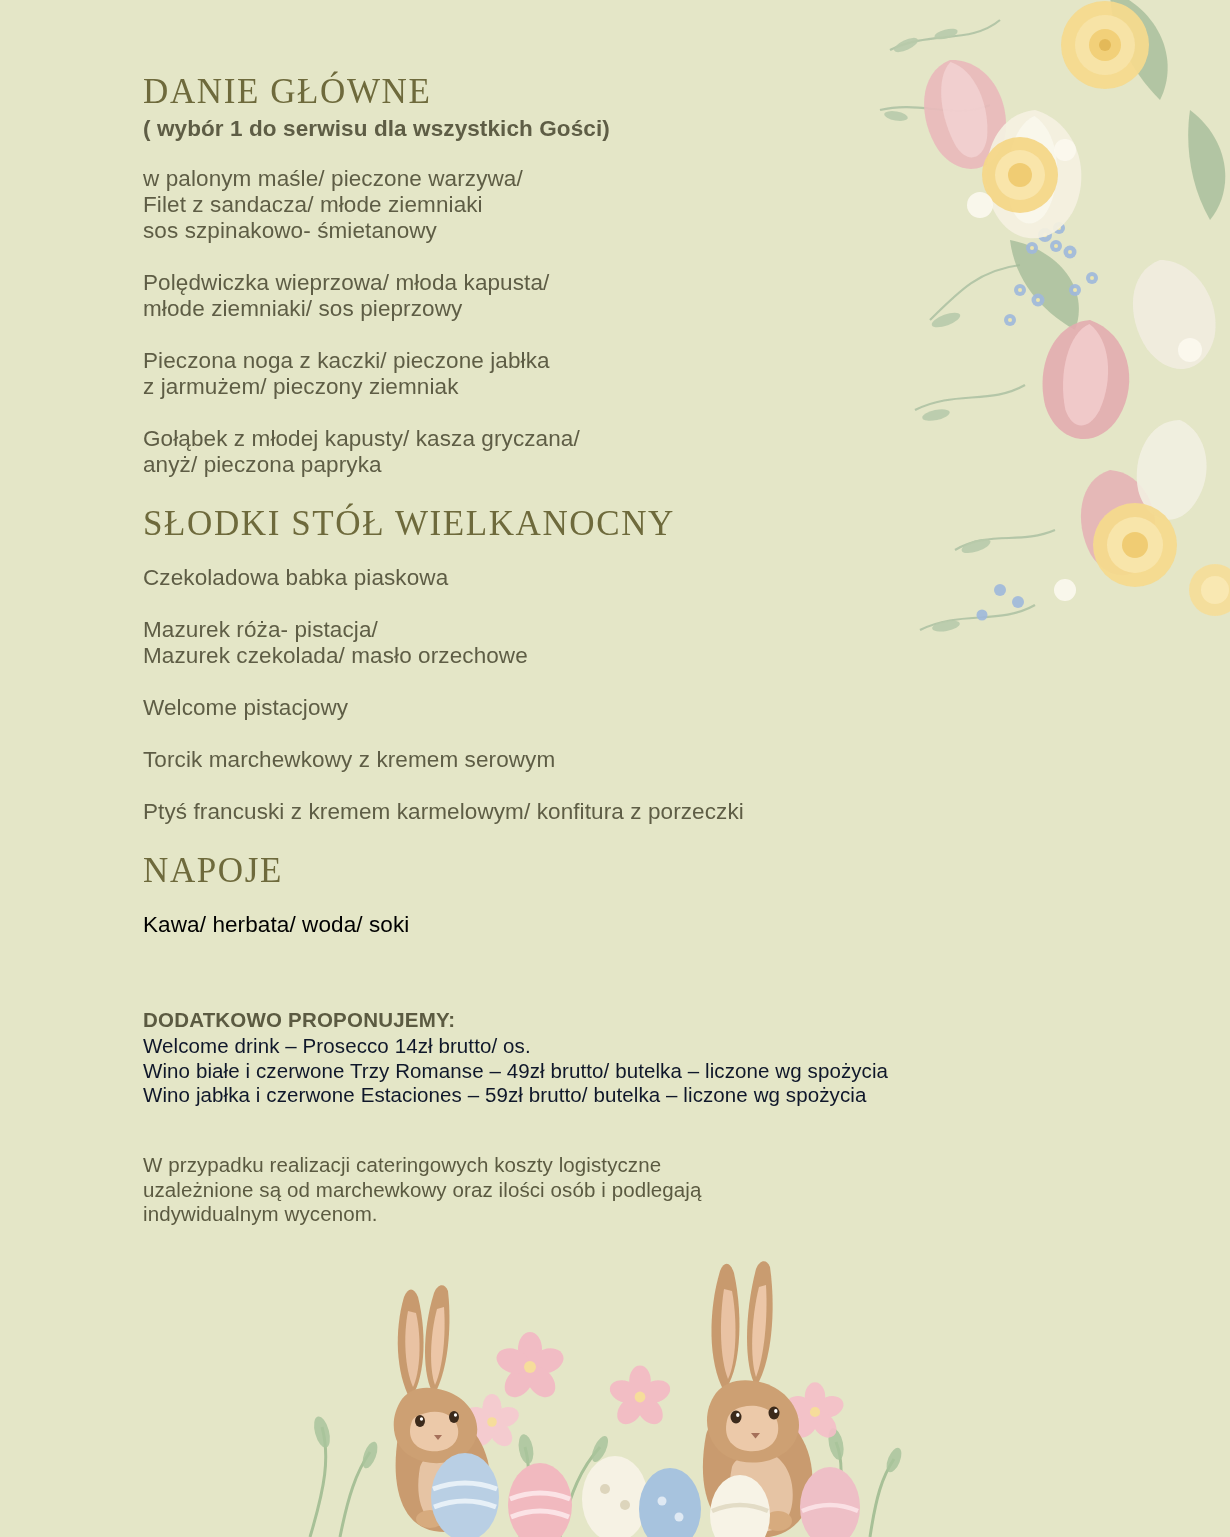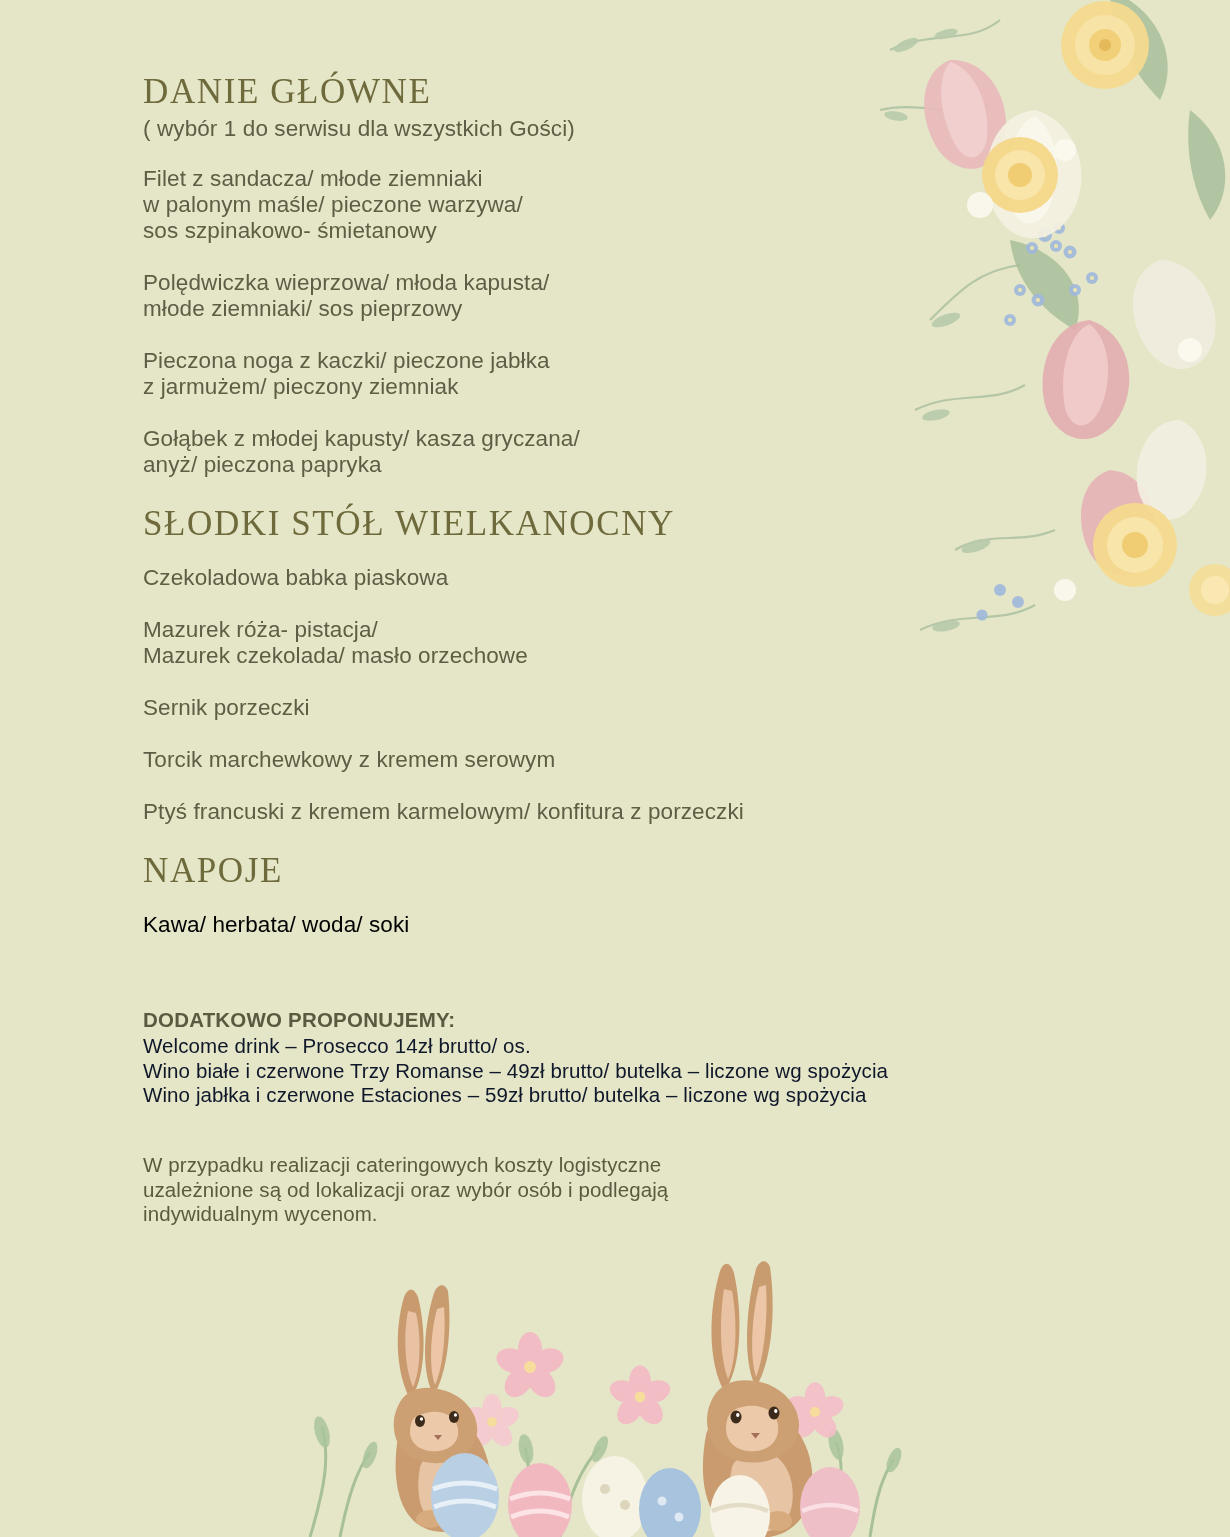--- a/index.html
+++ b/index.html
@@ -57,20 +57,21 @@
     margin: 0 0 2px 0;
     line-height: 1.15;
   }
 
   .subtitle {
     font-size: 22.5px;
     color: #5e5d45;
     margin: 0 0 22px 0;
     line-height: 1.3;
     letter-spacing: 0.1px;
+    font-weight: bold;
   }
 
   .dish {
     font-size: 22.5px;
     line-height: 1.16;
     color: #5e5d45;
     margin: 0 0 26px 0;
     letter-spacing: 0.1px;
   }
   .dish .ln { display: block; }
@@ -248,22 +249,22 @@
       </g>
     </svg>
   </div>
 
   <div class="content">
 
     <h2 class="section-title">DANIE GŁÓWNE</h2>
     <p class="subtitle">( wybór 1 do serwisu dla wszystkich Gości)</p>
 
     <p class="dish">
+      <span class="ln">w palonym maśle/ pieczone warzywa/</span>
       <span class="ln">Filet z sandacza/ młode ziemniaki</span>
-      <span class="ln">w palonym maśle/ pieczone warzywa/</span>
       <span class="ln">sos szpinakowo- śmietanowy</span>
     </p>
 
     <p class="dish">
       <span class="ln">Polędwiczka wieprzowa/ młoda kapusta/</span>
       <span class="ln">młode ziemniaki/ sos pieprzowy</span>
     </p>
 
     <p class="dish">
       <span class="ln">Pieczona noga z kaczki/ pieczone jabłka</span>
@@ -282,21 +283,21 @@
     <p class="sweet-item">
       <span class="ln">Czekoladowa babka piaskowa</span>
     </p>
 
     <p class="sweet-item">
       <span class="ln">Mazurek róża- pistacja/</span>
       <span class="ln">Mazurek czekolada/ masło orzechowe</span>
     </p>
 
     <p class="sweet-item">
-      <span class="ln">Sernik porzeczki</span>
+      <span class="ln">Welcome pistacjowy</span>
     </p>
 
     <p class="sweet-item">
       <span class="ln">Torcik marchewkowy z kremem serowym</span>
     </p>
 
     <p class="sweet-item">
       <span class="ln">Ptyś francuski z kremem karmelowym/ konfitura z porzeczki</span>
     </p>
 
@@ -306,21 +307,21 @@
 
     <div class="extras">
       <p class="extras-title">DODATKOWO PROPONUJEMY:</p>
       <p class="extras-line">Welcome drink – Prosecco 14zł brutto/ os.</p>
       <p class="extras-line">Wino białe i czerwone Trzy Romanse – 49zł brutto/ butelka – liczone wg spożycia</p>
       <p class="extras-line">Wino jabłka i czerwone Estaciones – 59zł brutto/ butelka – liczone wg spożycia</p>
     </div>
 
     <div class="note">
       <span class="ln">W przypadku realizacji cateringowych koszty logistyczne</span>
-      <span class="ln">uzależnione są od lokalizacji oraz wybór osób i podlegają</span>
+      <span class="ln">uzależnione są od marchewkowy oraz ilości osób i podlegają</span>
       <span class="ln">indywidualnym wycenom.</span>
     </div>
 
   </div>
 
   <div class="bunnies">
     <svg viewBox="0 0 640 290" width="640" height="290" xmlns="http://www.w3.org/2000/svg">
 
       <g stroke="#9dba8f" stroke-width="3" fill="none" opacity="0.85">
         <path d="M40 290 C 55 240, 60 210, 52 180"></path>

